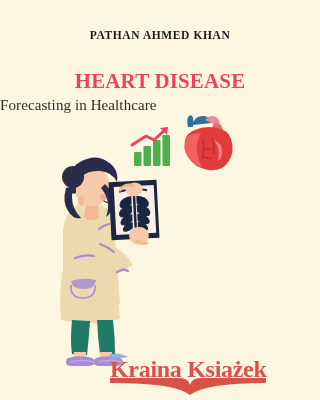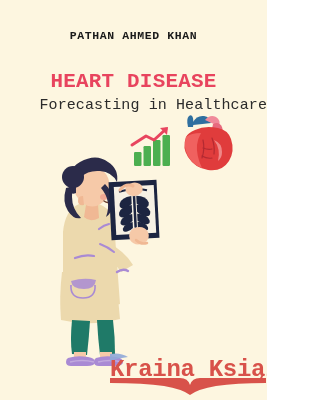--- a/index.html
+++ b/index.html
@@ -2,25 +2,25 @@
 <html><head>
 <meta charset="utf-8">
 <style>
   html, body {
     margin: 0;
     padding: 0;
     background: #ffffff;
   }
   .cover {
     position: relative;
-    width: 267px;
+    width: 320px;
     height: 400px;
     background: #fdf6e0;
     overflow: hidden;
-    font-family: Liberation Mono, monospace;
+    font-family: Liberation Serif, serif;
     -webkit-font-smoothing: antialiased;
   }
 
   
   .author {
     position: absolute;
     top: 29px;
     left: 0;
     width: 100%;
     text-align: center;
@@ -40,21 +40,21 @@
     letter-spacing: 0.2px;
     color: #e8445e;
     transform: scaleX(1.02);
     font-stretch: condensed;
   }
   .subtitle {
     position: absolute;
     top: 97px;
     left: 0;
     width: 100%;
-    text-align: right;
+    text-align: left;
     font-size: 15px;
     font-weight: normal;
     letter-spacing: 0.1px;
     color: #2b2b2b;
   }
 
   
   .illustration {
     position: absolute;
     left: 0;

